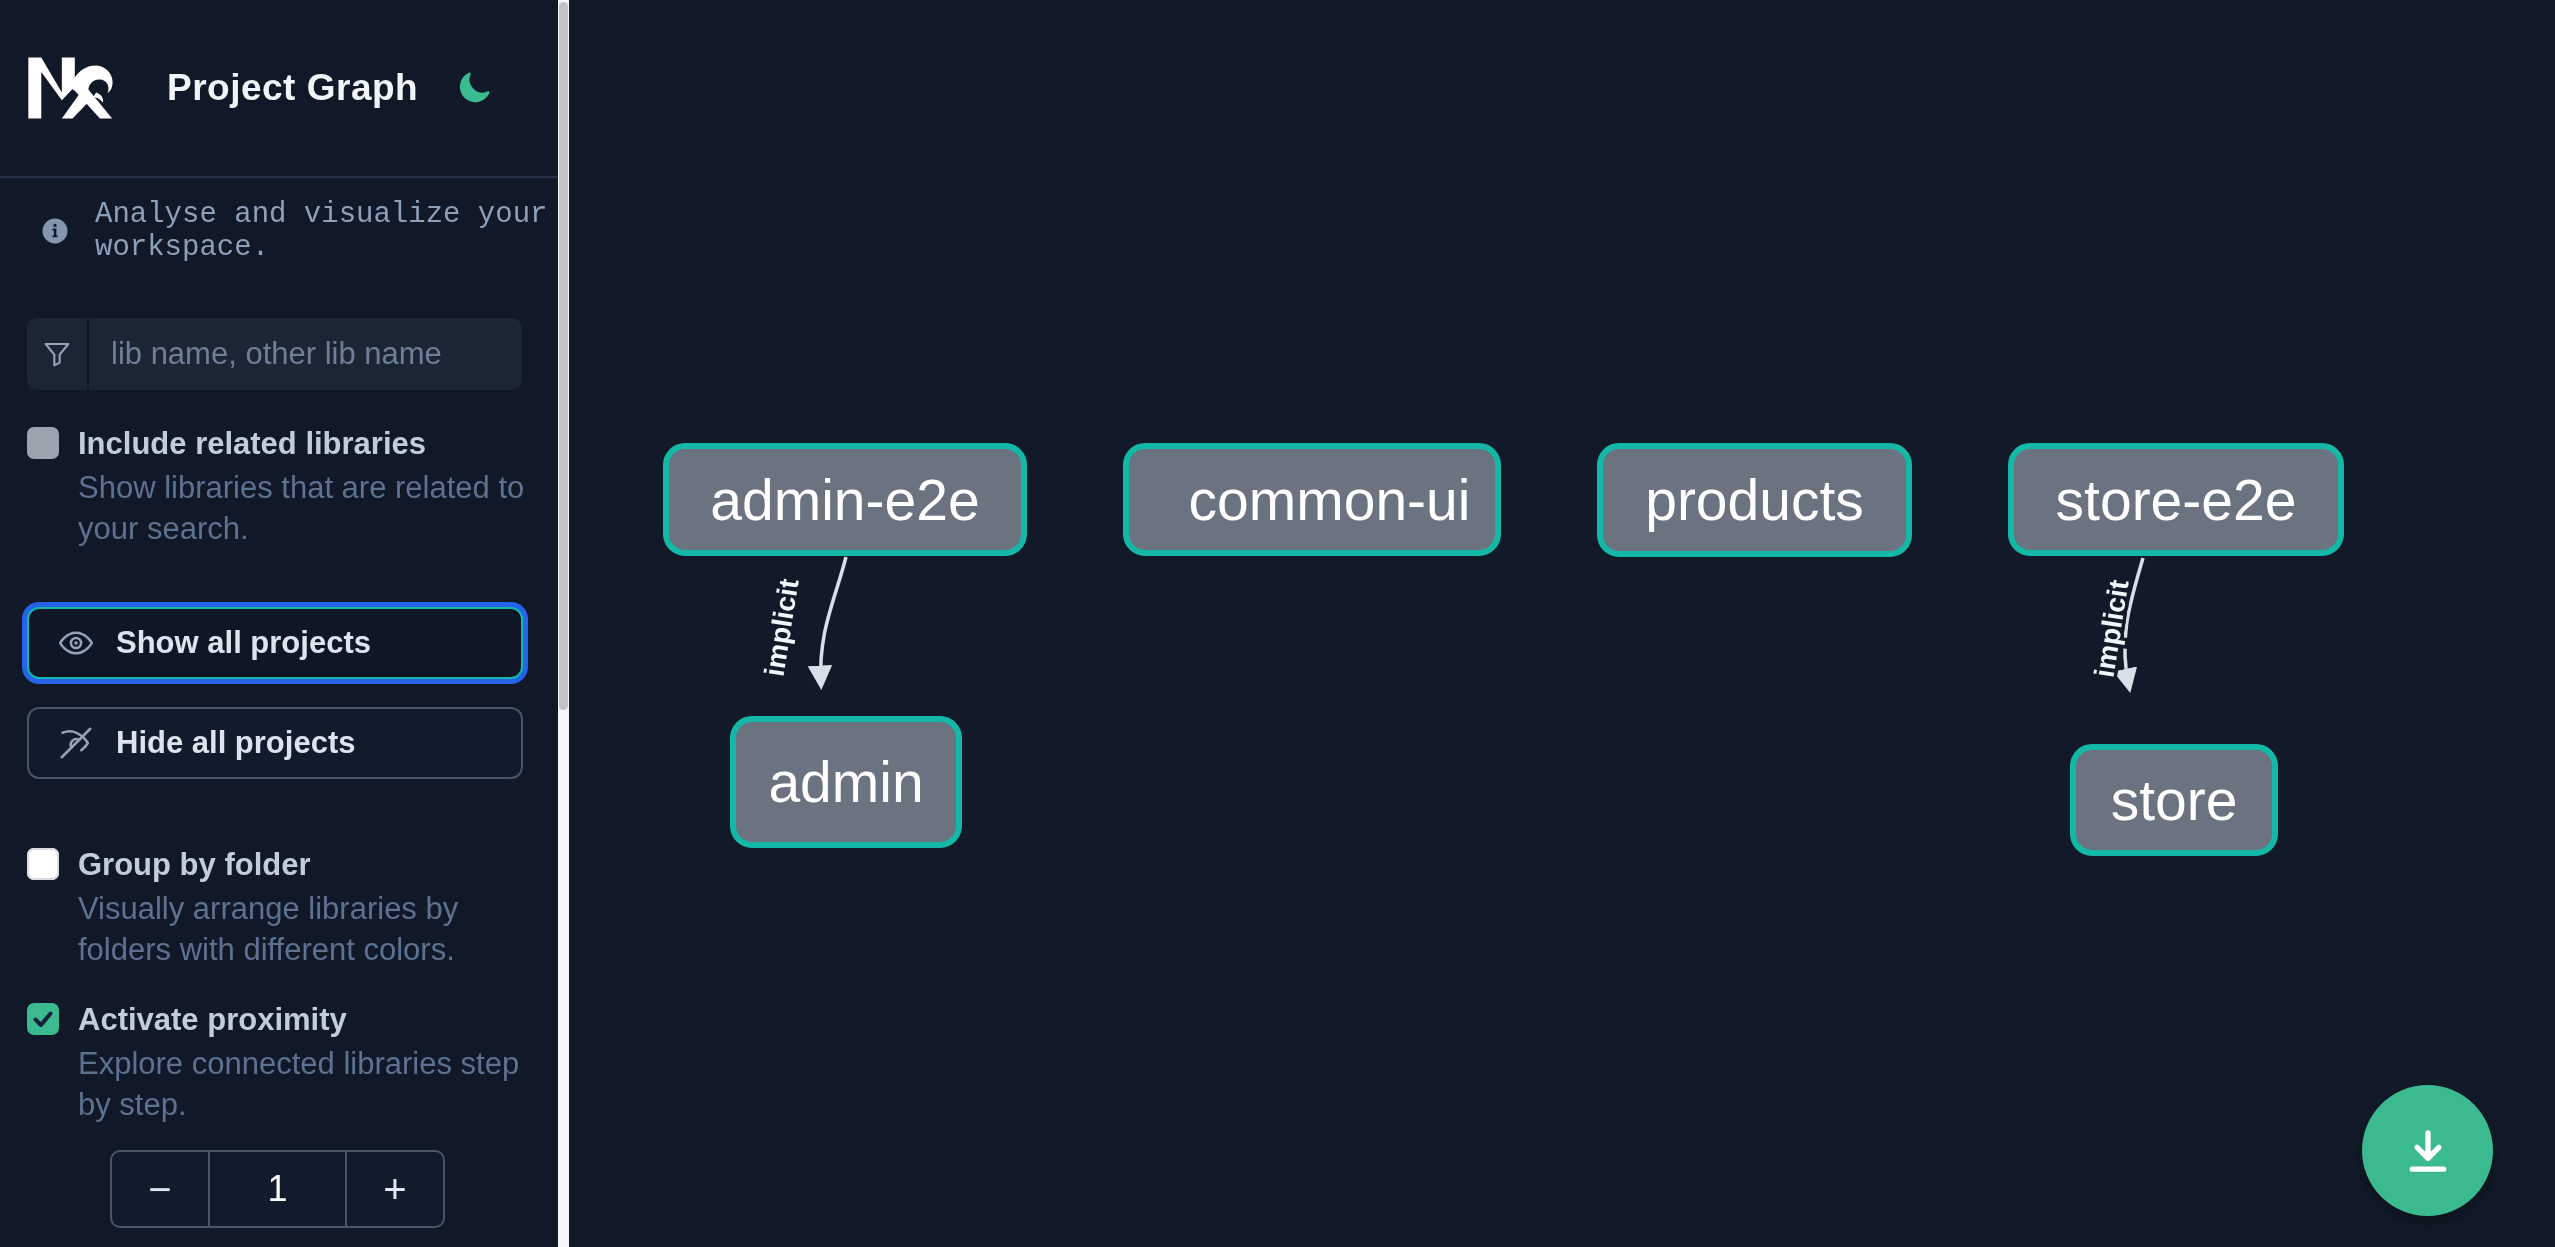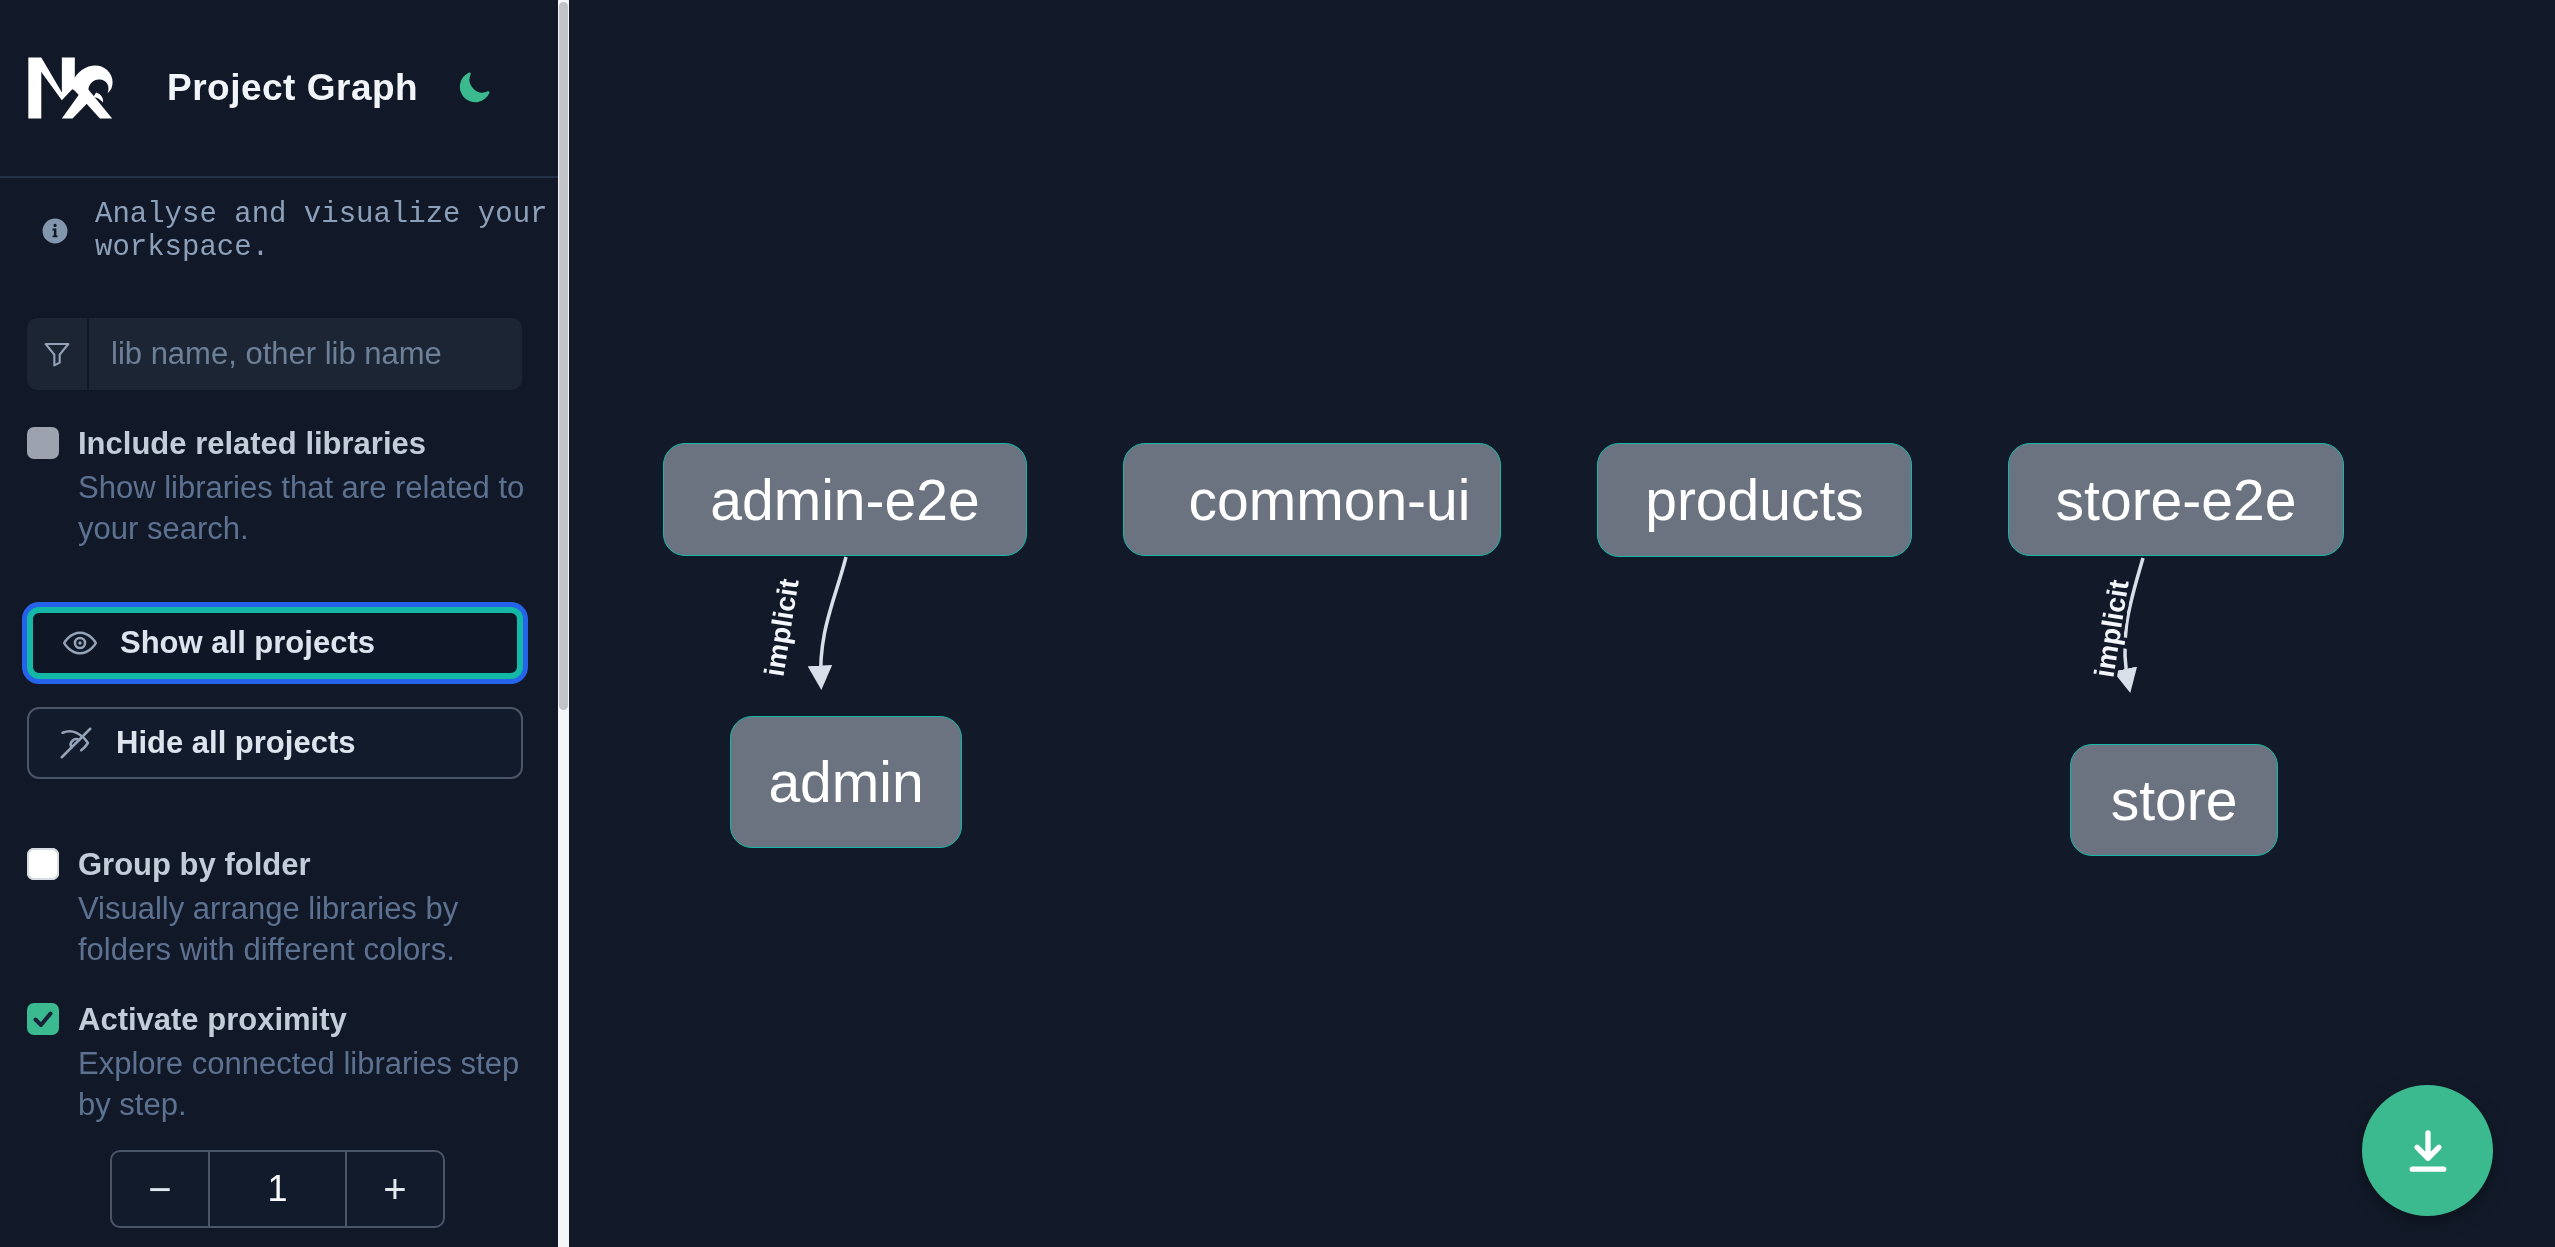--- a/index.html
+++ b/index.html
@@ -35,40 +35,40 @@
   .cb-white { background:#ffffff; box-shadow:inset 0 0 0 2px #d7dbe2; }
   .cb-green { background:#3bb98f; }
   .opt-text { margin-left:19px; width:468px; }
   .opt-label { font-size:31px; font-weight:600; color:#c3cdd9; line-height:1.3; }
   .opt-desc  { font-size:31px; color:#5d7190; line-height:1.32; margin-top:4px; }
   .opt-desc span { display:block; }
 
   .side-btn { position:absolute; left:27px; width:496px; height:72px; background:#121b2b;
     border:2px solid #4a5568; border-radius:12px; display:flex; align-items:center;
     cursor:pointer; font-family:"Liberation Sans", sans-serif; }
-  .side-btn.focused { border:6px solid #14b8a6; box-shadow:0 0 0 5px #2563eb; background:#0f1727; }
+  .side-btn.focused { border:2px solid #14b8a6; box-shadow:0 0 0 5px #2563eb; background:#0f1727; }
   .side-btn svg { width:38px; height:38px; margin-left:28px; flex:0 0 auto; }
   .side-btn .btn-label { margin-left:21px; font-size:31px; font-weight:600; color:#dde4ee; }
 
   .stepper { position:absolute; left:110px; top:1150px; width:335px; height:78px;
     border:2px solid #4a5568; border-radius:10px; display:flex; background:#121b2b; overflow:hidden; }
   .stepper button { width:96px; background:transparent; border:none; color:#e2e8f0; font-size:40px;
     cursor:pointer; font-family:"Liberation Sans", sans-serif; line-height:1; }
   .stepper .step-value { flex:1; display:flex; align-items:center; justify-content:center;
     border-left:2px solid #4a5568; border-right:2px solid #4a5568;
     font-size:36px; color:#f8fafc; }
 
   
   .scroll-strip { position:relative; width:11px; height:1247px; background:#f5f6f7; flex:0 0 auto; }
   .scroll-thumb { position:absolute; left:1px; top:2px; width:9px; height:708px;
     background:#c1c3c7; border-radius:5px; }
 
   
   .canvas { position:relative; flex:1; height:1247px; background:#121a29; overflow:hidden; }
-  .node { position:absolute; background:#6b7280; border:1px solid #14b8a6; border-radius:22px;
+  .node { position:absolute; background:#6b7280; border:6px solid #14b8a6; border-radius:22px;
     color:#ffffff; font-size:57px; display:flex; align-items:center; justify-content:center;
     cursor:pointer; white-space:nowrap; }
   .edges-svg { position:absolute; left:0; top:0; width:100%; height:100%; pointer-events:none; }
   .edge { fill:none; stroke:#d9dfe8; stroke-width:3.5; }
   .edge-label { font-family:"Liberation Sans", sans-serif; font-size:28px; font-weight:700;
     fill:#f3f6fa; stroke:#121a29; stroke-width:7px; paint-order:stroke; }
 
   .fab { position:absolute; right:62px; bottom:31px; width:131px; height:131px; border-radius:50%;
     background:#3bb98f; border:none; cursor:pointer; display:flex; align-items:center; justify-content:center;
     box-shadow:0 6px 18px rgba(0,0,0,.35); }

